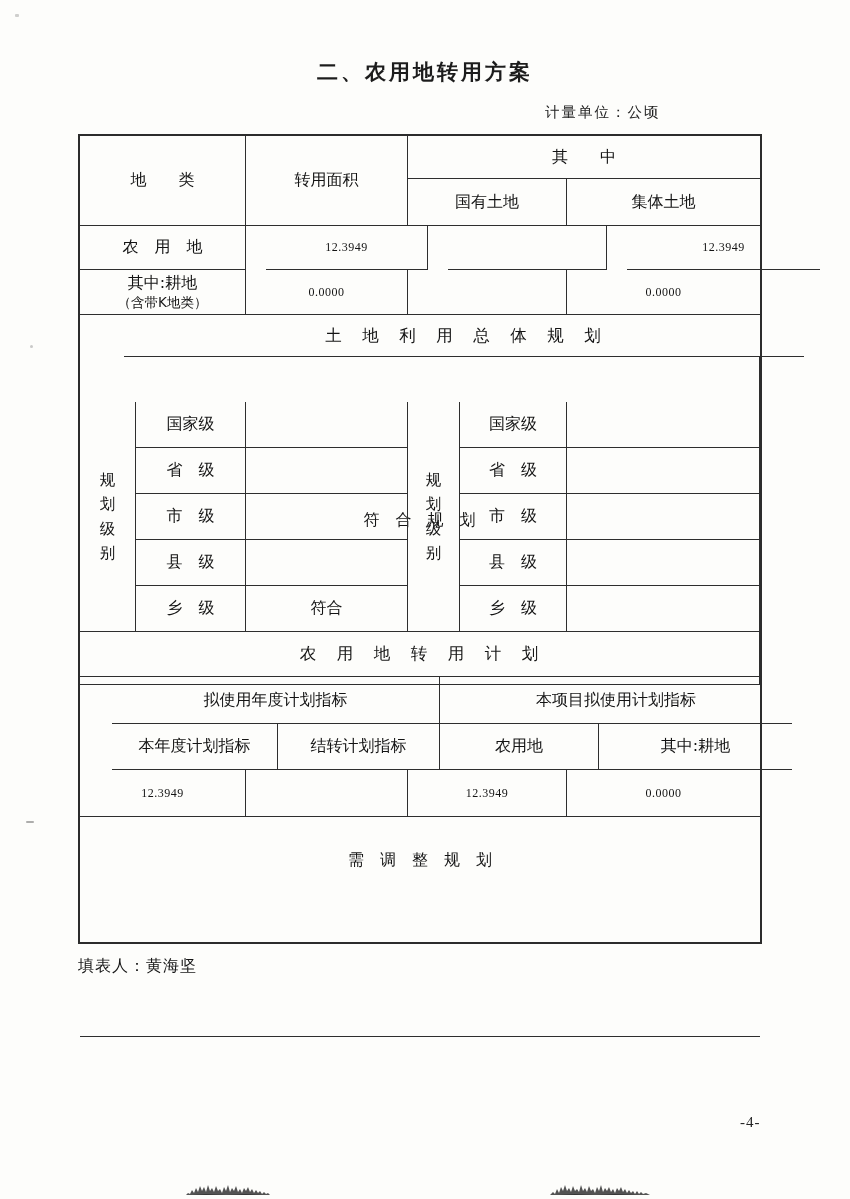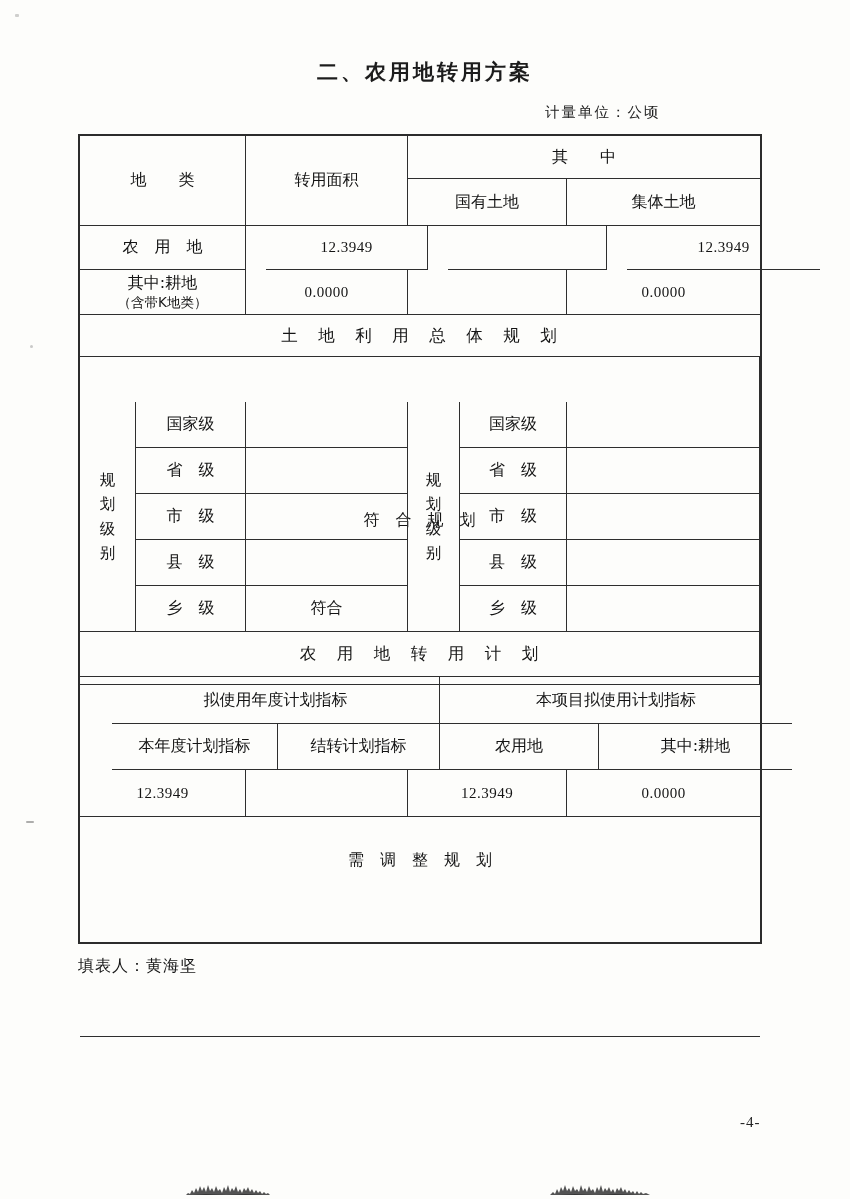--- a/index.html
+++ b/index.html
@@ -34,21 +34,21 @@
   }
   .r{display:flex;flex:0 0 auto;}
   .c{
     box-sizing:border-box;display:flex;align-items:center;justify-content:center;
     border-right:1.5px solid #2e2e2e;border-bottom:1.5px solid #2e2e2e;
     font-size:16px;white-space:pre;color:#141414;
   }
   .nr{border-right:none;}
   .nb{border-bottom:none;}
   .col{display:flex;flex-direction:column;box-sizing:border-box;}
-  .num{font-family:"Liberation Serif","DejaVu Serif",serif;font-size:15px;letter-spacing:.5px;}
+  .num{font-family:"Liberation Serif","DejaVu Serif",serif;font-size:12px;letter-spacing:.5px;}
   .sect{letter-spacing:2px;font-size:16.5px;}
   .vert{line-height:1.55;font-size:15.5px;text-align:center;}
   .two-line{flex-direction:column;line-height:1.3;}
   .two-line .l2{font-size:13.5px;}
   
   .smudge{opacity:.92;}
   .mark{background:#8a8a8a;border-radius:1px;}
 </style>
 </head>
 <body>
@@ -80,21 +80,21 @@
   <div class="r" style="height:45px;">
     <div class="c two-line" style="flex:0 0 166px;">
       <span>其中:耕地</span>
       <span class="l2">（含带K地类）</span>
     </div>
     <div class="c num" style="flex:0 0 162px;">0.0000</div>
     <div class="c num" style="flex:0 0 159px;"></div>
     <div class="c num nr" style="flex:0 0 193px;">0.0000</div>
   </div>
 
-  <div class="r" style="height:42px;">
+  <div class="r" style="height:42px;margin-left:44px;">
     <div class="c nr sect" style="flex:0 0 680px;">土　地　利　用　总　体　规　划</div>
   </div>
 
   <div class="r" style="height:45px;flex-direction:column;">
     <div class="c" style="flex:0 0 328px;">符　合　规　划</div>
     <div class="c nr" style="flex:0 0 352px;">需　调　整　规　划</div>
   </div>
 
   <div class="r" style="height:230px;">
 

